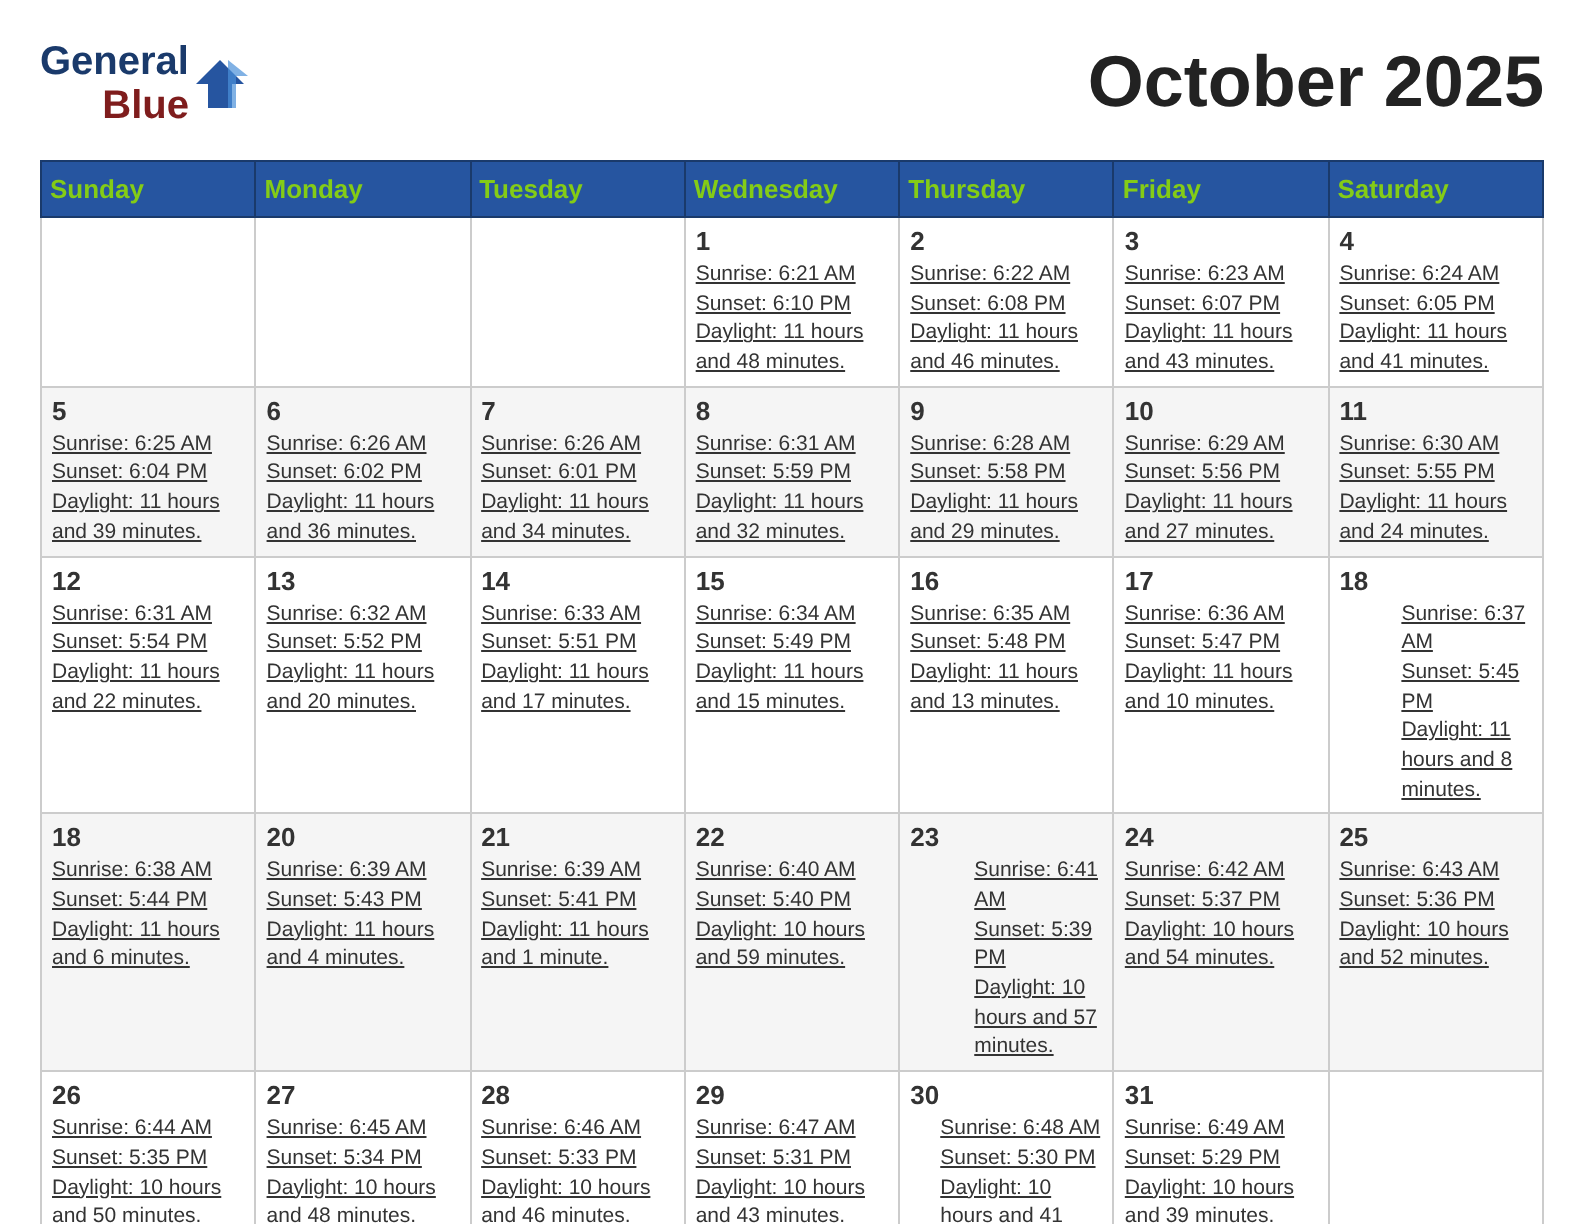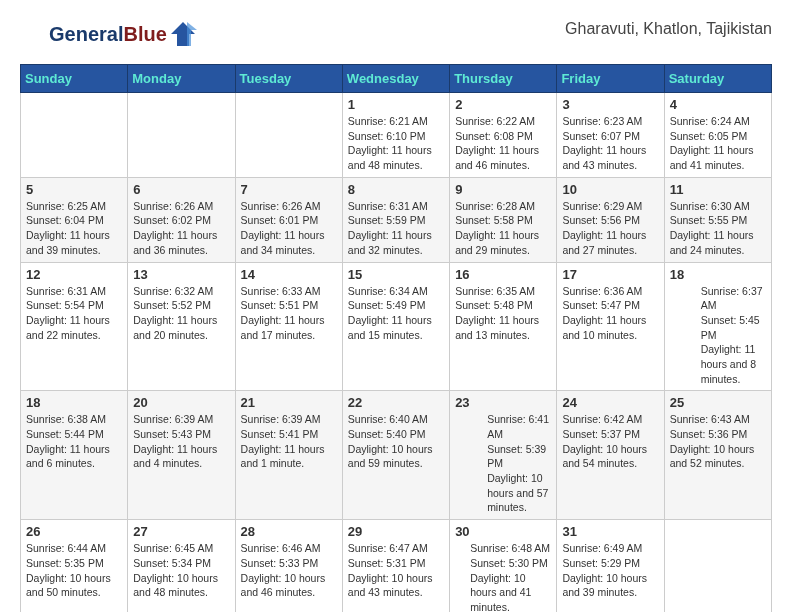--- a/index.html
+++ b/index.html
@@ -33,21 +33,21 @@
       font-size: 16px;
       color: #444;
     }
     .calendar {
       width: 100%;
       border-collapse: collapse;
       border: 1px solid #ccc;
     }
     .calendar th {
       background: #2655a0;
-      color: #5eead4;
+      color: #84cc16;
       font-size: 13px;
       padding: 6px 4px;
       text-align: left;
       border: 1px solid #1a3a6b;
     }
     .calendar td {
       vertical-align: top;
       padding: 4px 5px;
       border: 1px solid #ccc;
       font-size: 11px;
@@ -62,43 +62,44 @@
     .day-num {
       font-size: 13px;
       font-weight: bold;
       display: block;
       margin-bottom: 2px;
     }
     .day-info {
       font-size: 10.5px;
       line-height: 1.4;
       color: #333;
+      text-decoration: underline;
     }
     .empty-cell {
       background: #f9f9f9;
     }
   </style>
 </head>
 <body>
 
 <div class="header-area">
   <div class="logo">
     <div style="display:flex;align-items:center;gap:2px;">
-      <div style="display:flex;flex-direction:row;align-items:flex-end;margin-left:29px;">
+      <div style="display:flex;flex-direction:column;align-items:flex-end;">
         <span style="font-size:20px;font-weight:bold;color:#1a3a6b;line-height:1.1;">General</span>
         <span style="font-size:20px;font-weight:bold;color:#7f1d1d;line-height:1.1;">Blue</span>
       </div>
       <svg width="28" height="28" viewBox="0 0 28 28">
         <polygon points="14,2 26,14 20,14 20,26 8,26 8,14 2,14" fill="#2655a0"></polygon>
         <polygon points="18,2 28,10 22,10 22,26 18,26" fill="#4a90d9" opacity="0.7"></polygon>
       </svg>
     </div>
   </div>
   <div class="title-area">
-    <div class="location-title">Gharavuti, Khatlon, Tajikistan</div>
+    <div class="month-title">October 2025</div>
   </div>
 </div>
 
 <table class="calendar">
   <thead>
     <tr>
     <th>Sunday</th>
         <th>Monday</th>
         <th>Tuesday</th>
         <th>Wednesday</th>

